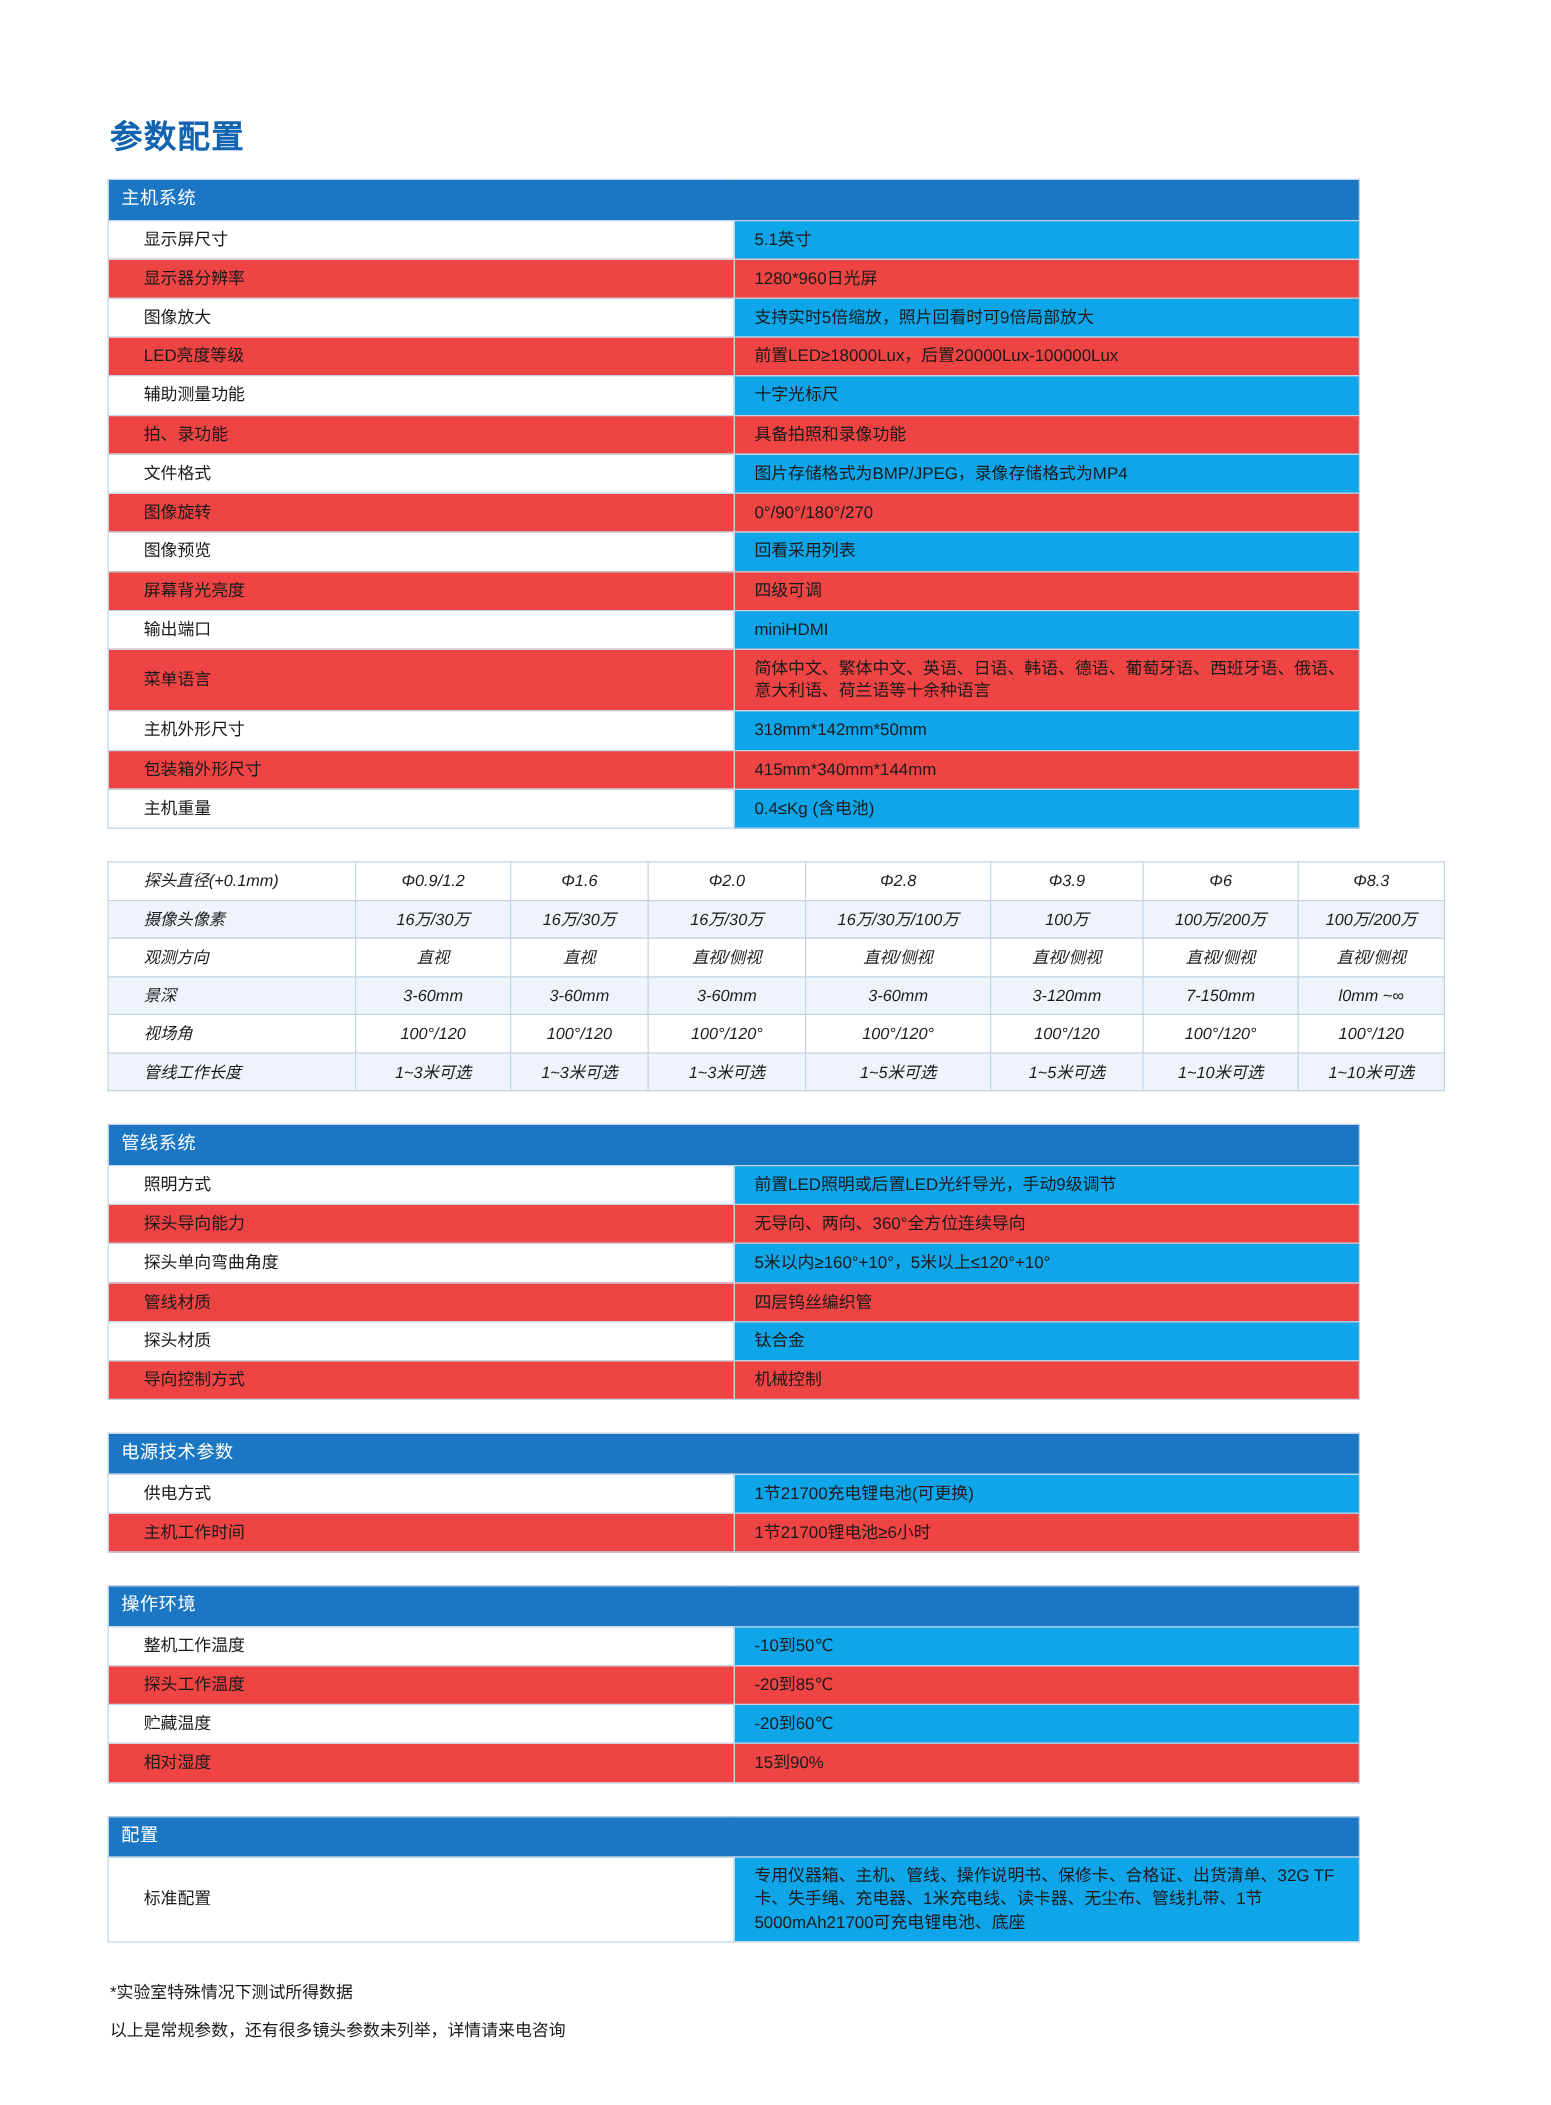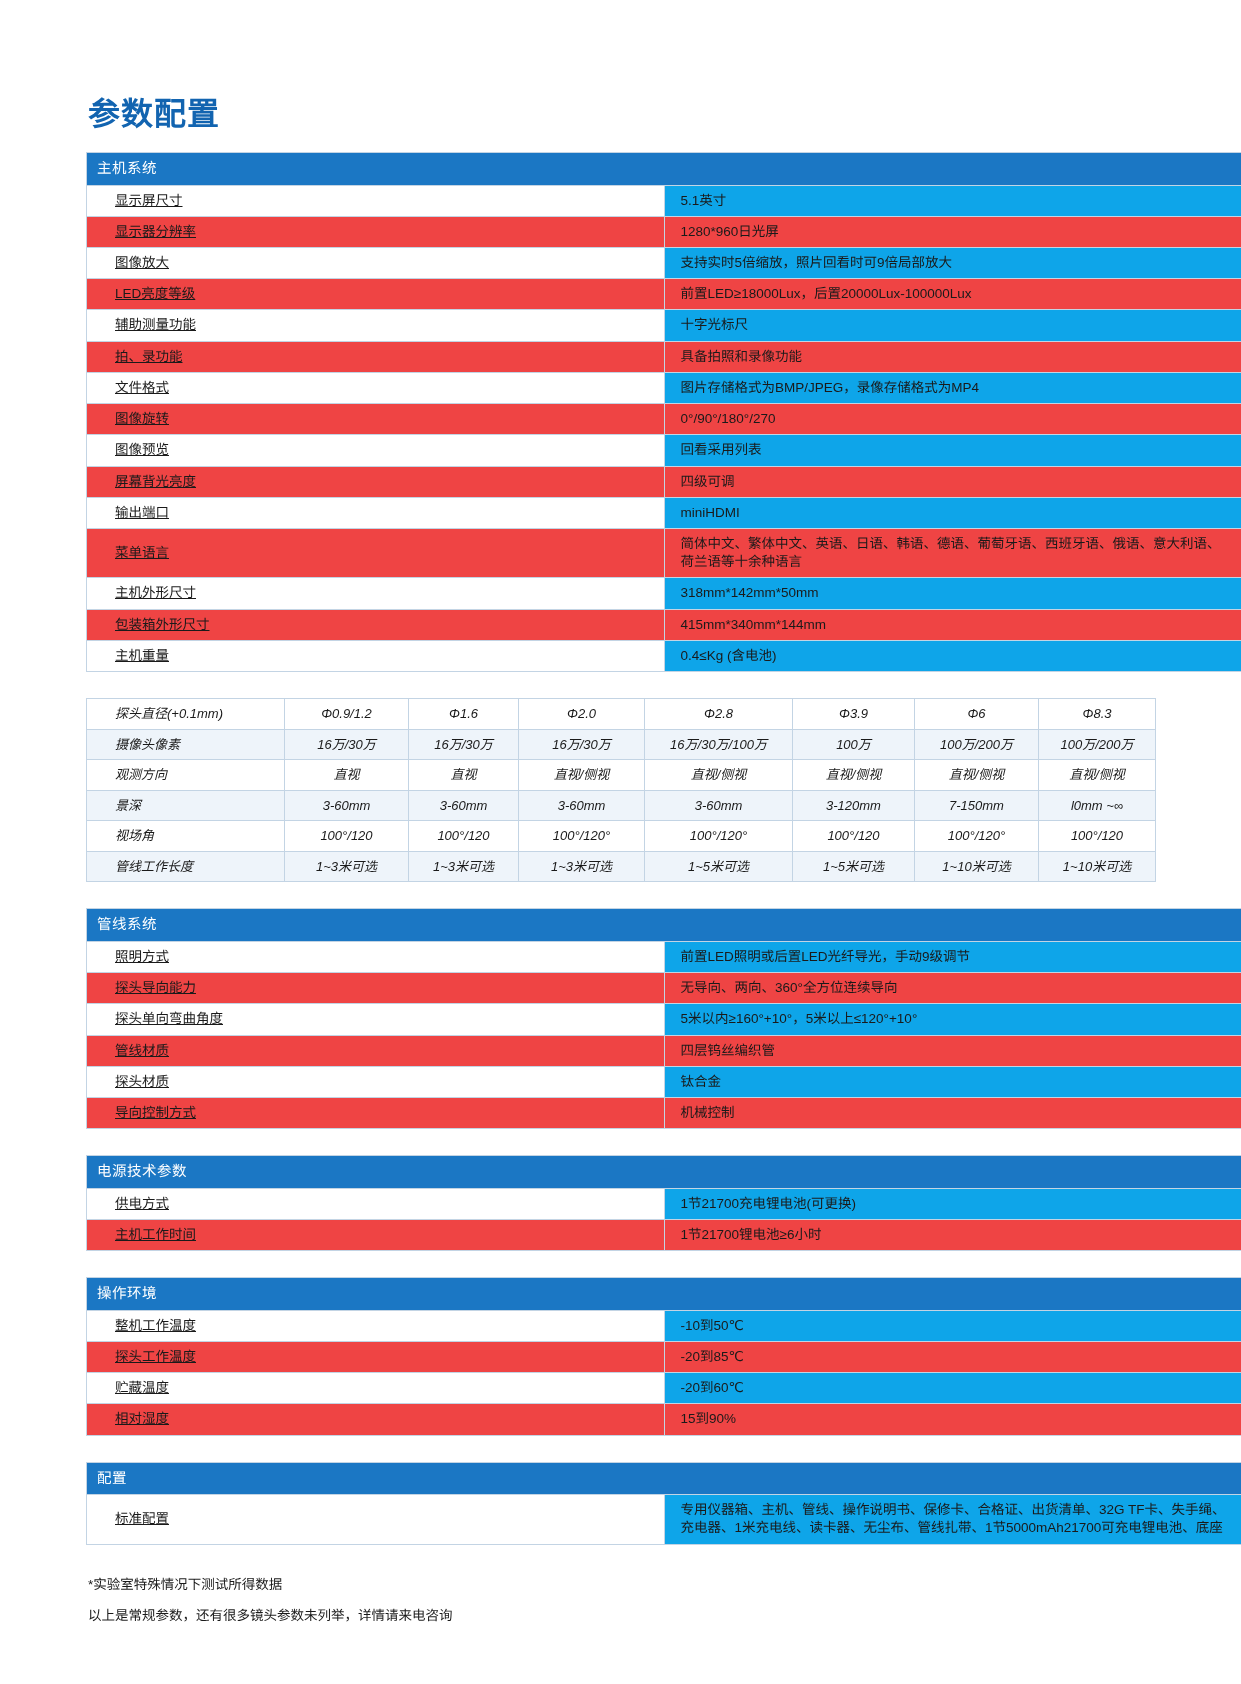--- a/index.html
+++ b/index.html
@@ -15,28 +15,28 @@
     -webkit-font-smoothing: antialiased;
   }
   .page {
     position: relative;
     width: 1241px;
     height: 1684px;
     box-sizing: border-box;
     padding: 88px 86px 0 86px;
   }
   .page-title {
-    font-size: 32px;
+    font-size: 26px;
     font-weight: bold;
     color: #1264b0;
     letter-spacing: 1px;
     margin: 0 0 18px 2px;
   }
   table.spec {
-    width: 1156px;
+    width: 1002px;
     border-collapse: collapse;
     table-layout: fixed;
     font-size: 13.5px;
     margin-bottom: 26px;
   }
   table.spec td, table.spec th {
     border: 1px solid #c3d4e4;
     padding: 6px 10px;
     vertical-align: middle;
     font-weight: normal;
@@ -48,21 +48,20 @@
     font-size: 14.5px;
     font-weight: bold;
     padding: 7px 16px;
     border: 1px solid #1b77c4;
     letter-spacing: 0.5px;
   }
   .label-col {
     width: 198px;
     background: #ffffff;
     padding-left: 28px !important;
-    text-decoration: underline;
   }
   tr.alt .label-col, tr.alt .value-col {
     background: #ef4444;
   }
   .value-col {
     background: #0ea5e9;
     padding-left: 16px !important;
   }
   
   table.probe {

